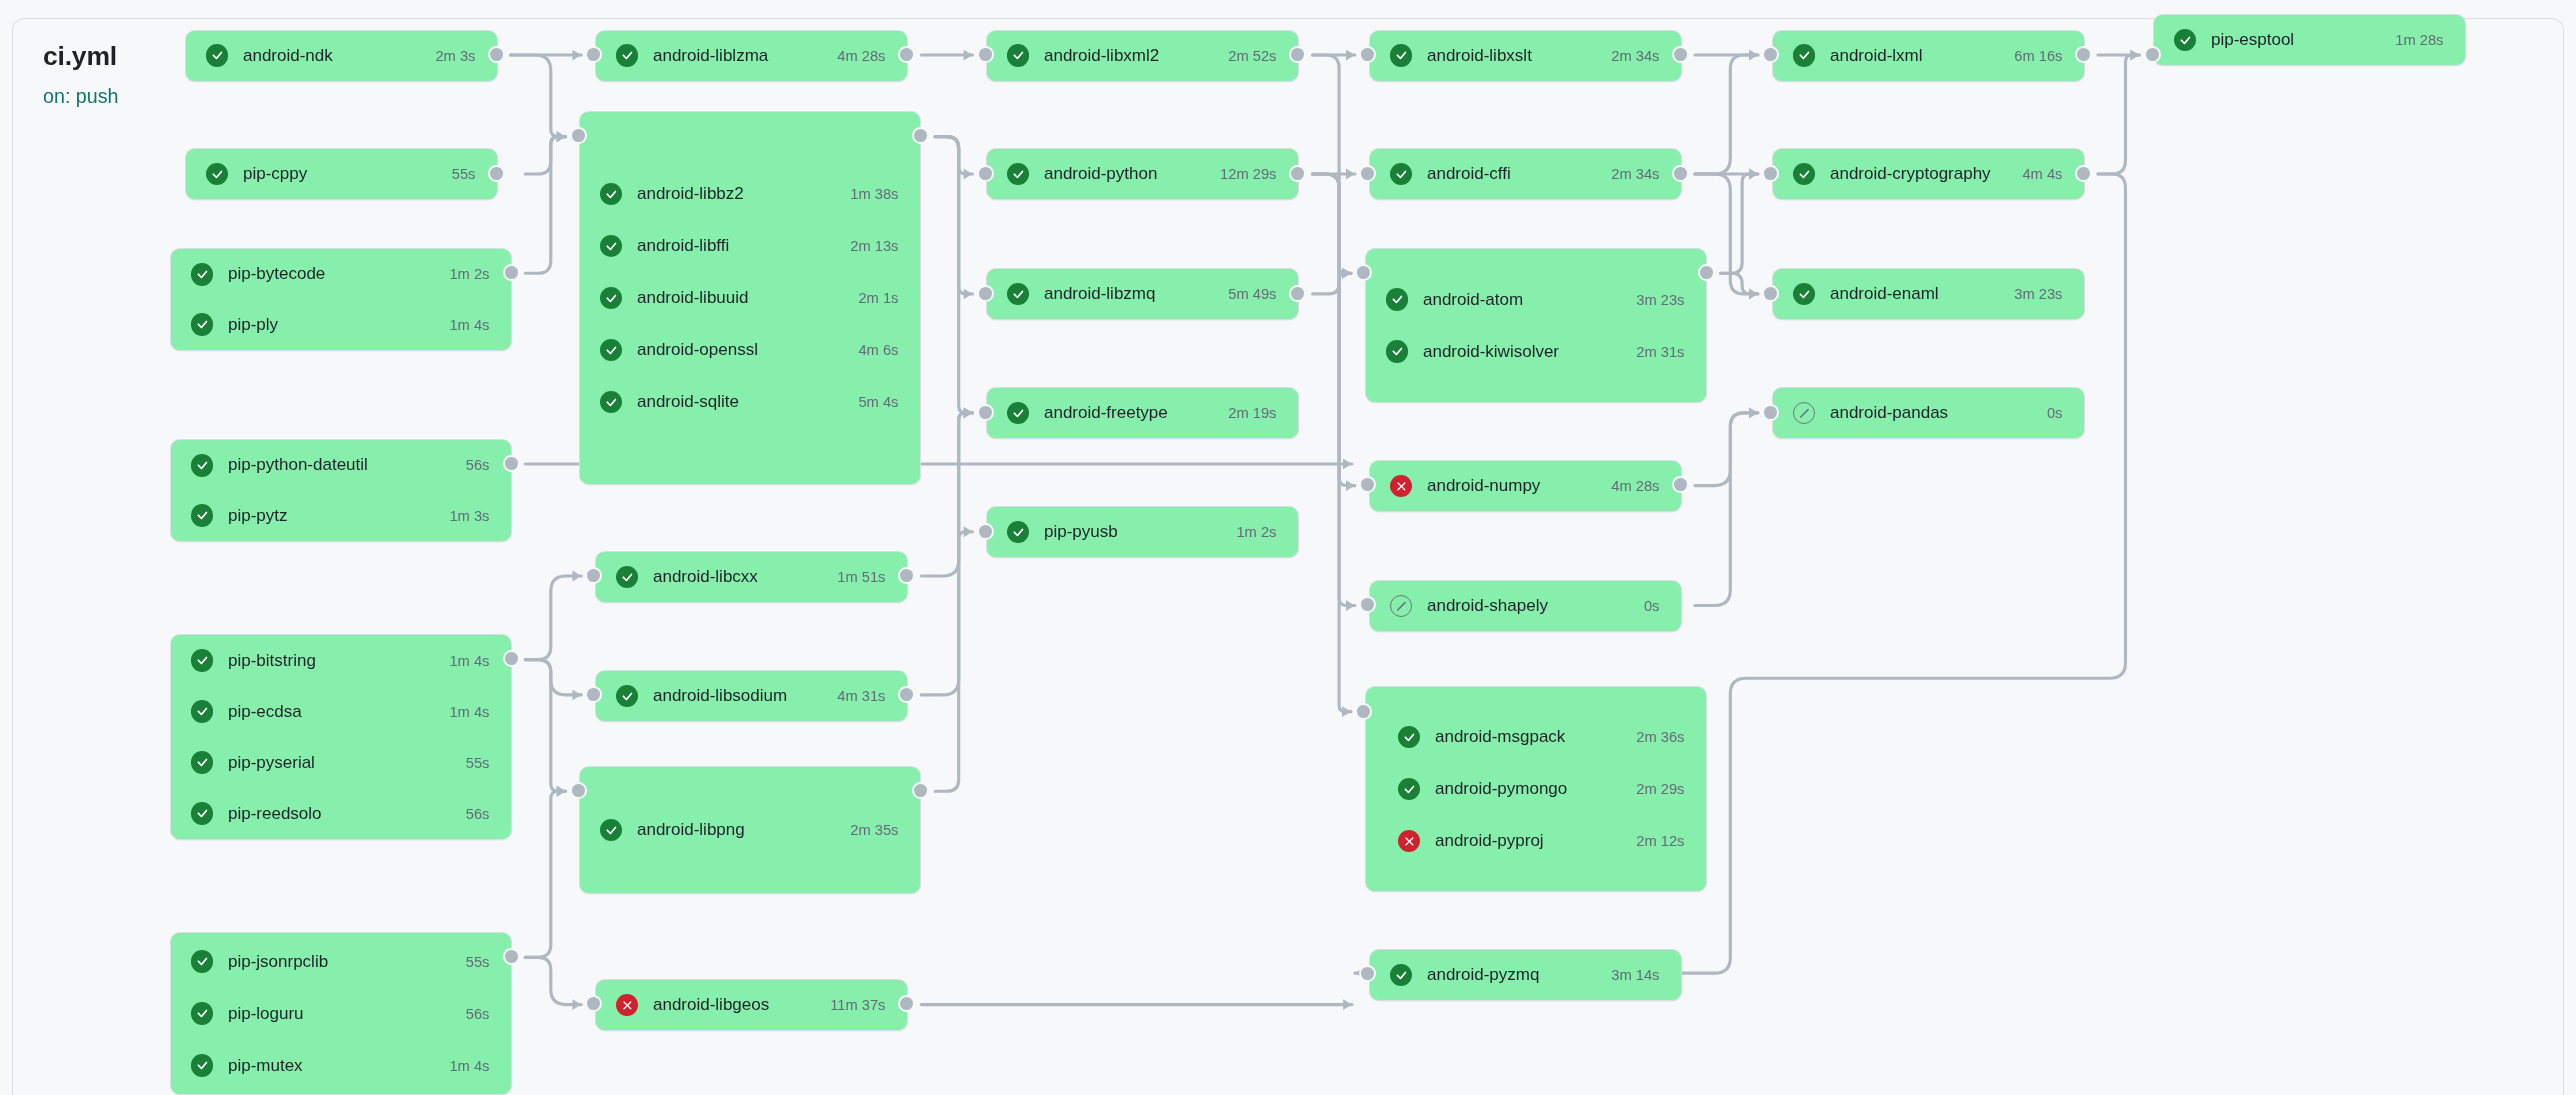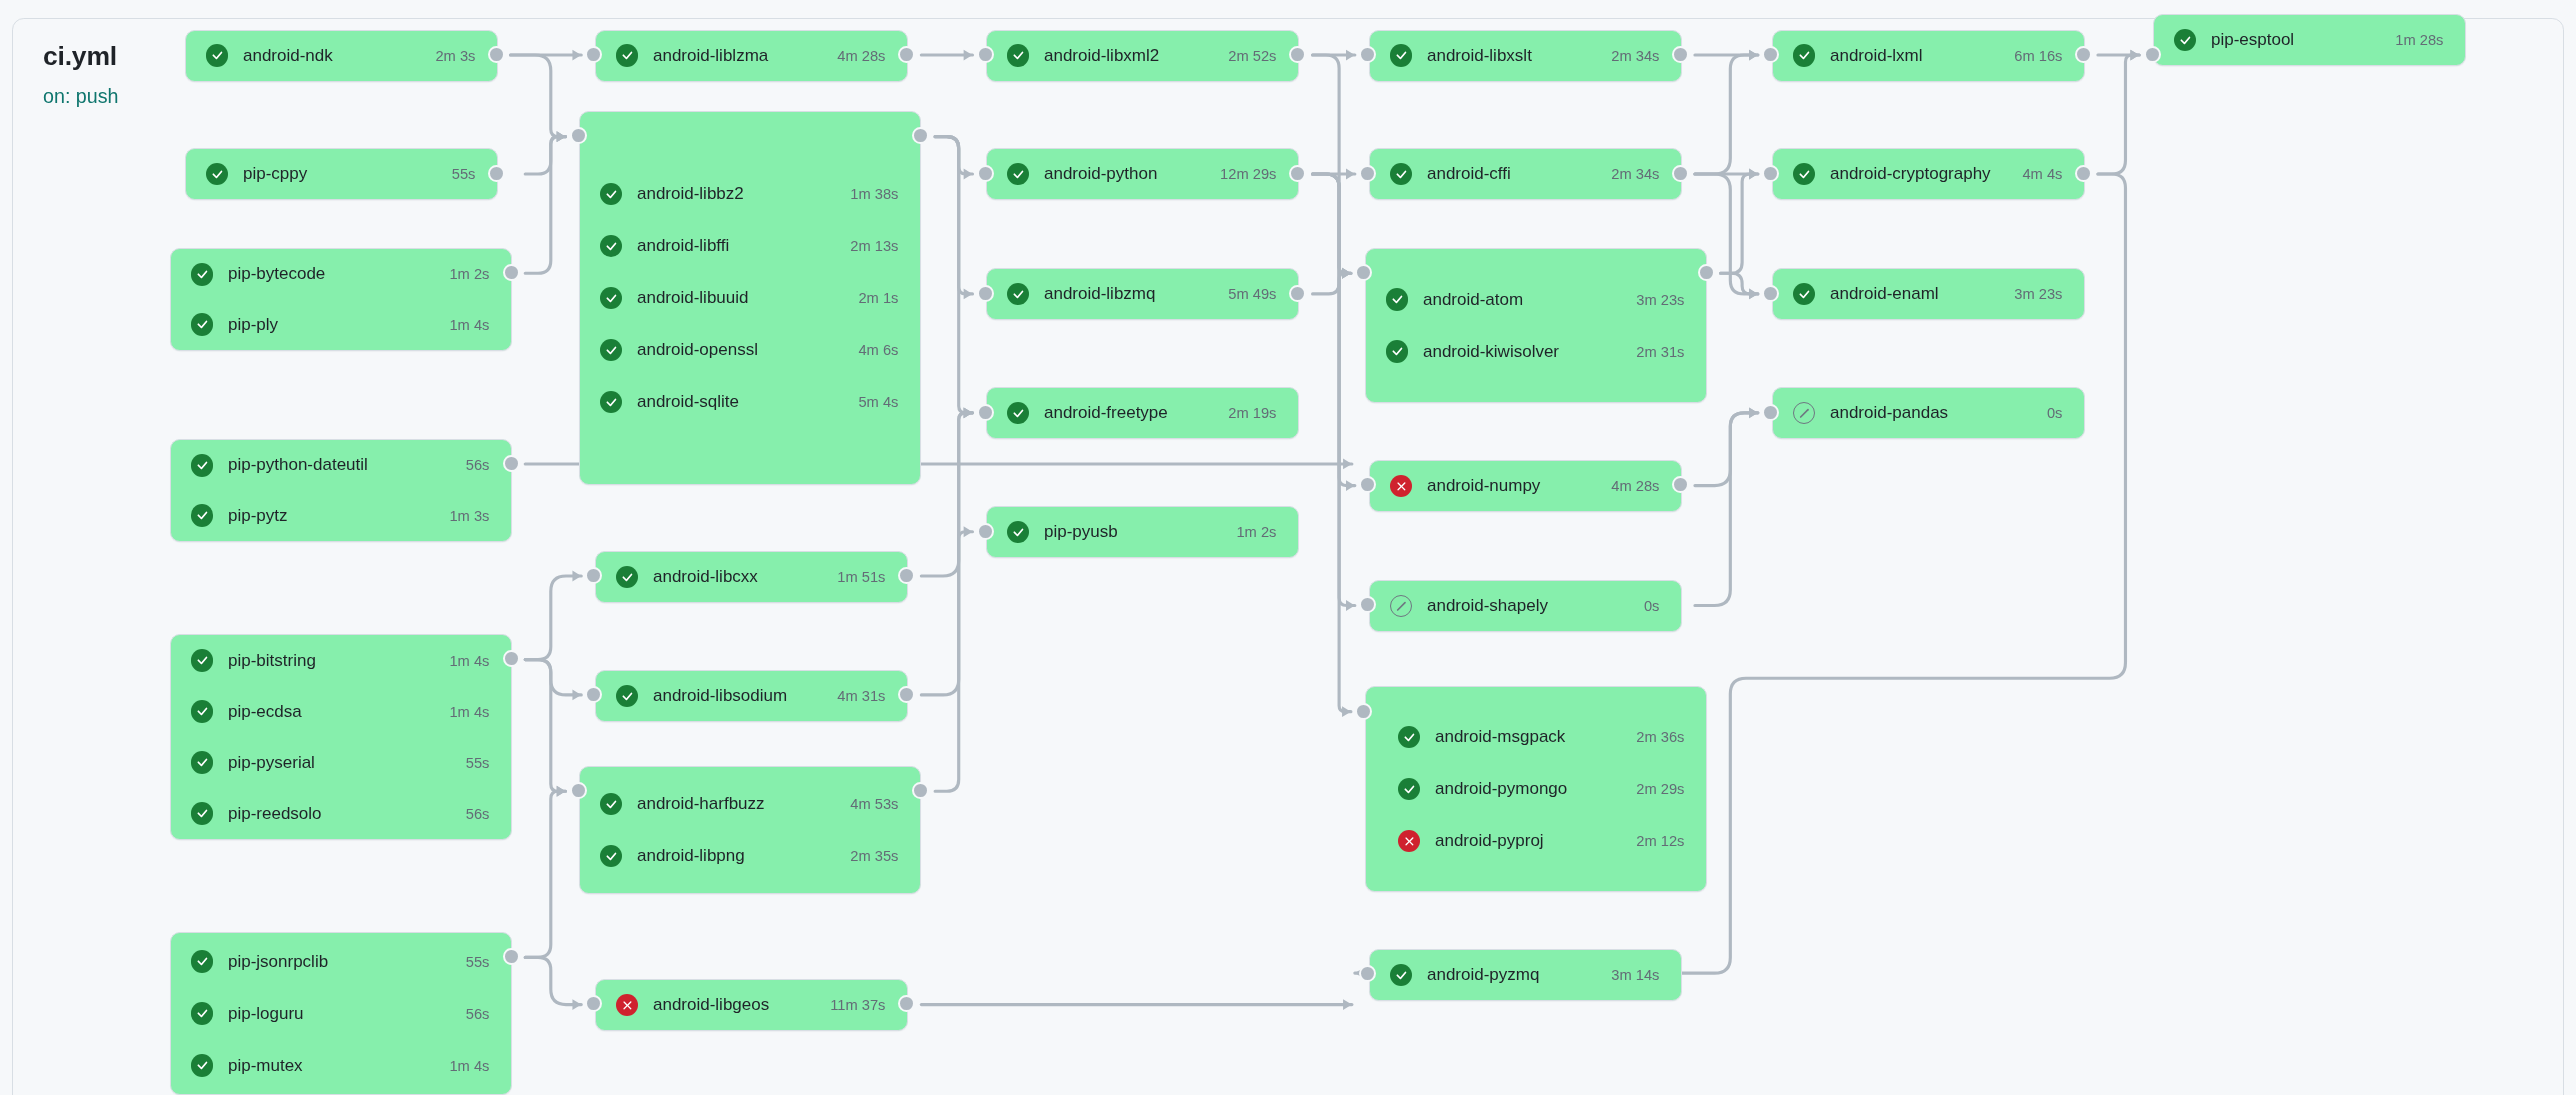--- a/index.html
+++ b/index.html
@@ -447,29 +447,20 @@
           <span class="job-duration">4m 31s</span>
         </div>
       </div>
       <div class="job-group" style="left: 579px; top: 766px; width: 342px; height: 128px;">
         <div class="job-row">
           <span class="job-status status-success">
             <svg width="12.8" height="12.8" viewBox="0 0 16 16" aria-hidden="true">
               <path fill="#ffffff" d="M13.8 3.6a1 1 0 0 1 .1 1.4l-6.3 7.4a1 1 0 0 1-1.5.05L2.3 8.6A1 1 0 1 1 3.7 7.2l3 3 5.6-6.6a1 1 0 0 1 1.5-.1z"></path>
             </svg>
           </span>
-          <span class="job-name">android-harfbuzz</span>
-          <span class="job-duration">4m 53s</span>
-        </div>
-        <div class="job-row">
-          <span class="job-status status-success">
-            <svg width="12.8" height="12.8" viewBox="0 0 16 16" aria-hidden="true">
-              <path fill="#ffffff" d="M13.8 3.6a1 1 0 0 1 .1 1.4l-6.3 7.4a1 1 0 0 1-1.5.05L2.3 8.6A1 1 0 1 1 3.7 7.2l3 3 5.6-6.6a1 1 0 0 1 1.5-.1z"></path>
-            </svg>
-          </span>
           <span class="job-name">android-libpng</span>
           <span class="job-duration">2m 35s</span>
         </div>
       </div>
       <div class="job-group" style="left: 595px; top: 979px; width: 313px; height: 52px;">
         <div class="job-row">
           <span class="job-status status-failure">
             <svg width="10.8" height="10.8" viewBox="0 0 16 16" aria-hidden="true">
               <path fill="#ffffff" d="M3.7 2.3 8 6.6l4.3-4.3a1 1 0 1 1 1.4 1.4L9.4 8l4.3 4.3a1 1 0 0 1-1.4 1.4L8 9.4l-4.3 4.3a1 1 0 0 1-1.4-1.4L6.6 8 2.3 3.7a1 1 0 0 1 1.4-1.4z"></path>
             </svg>

